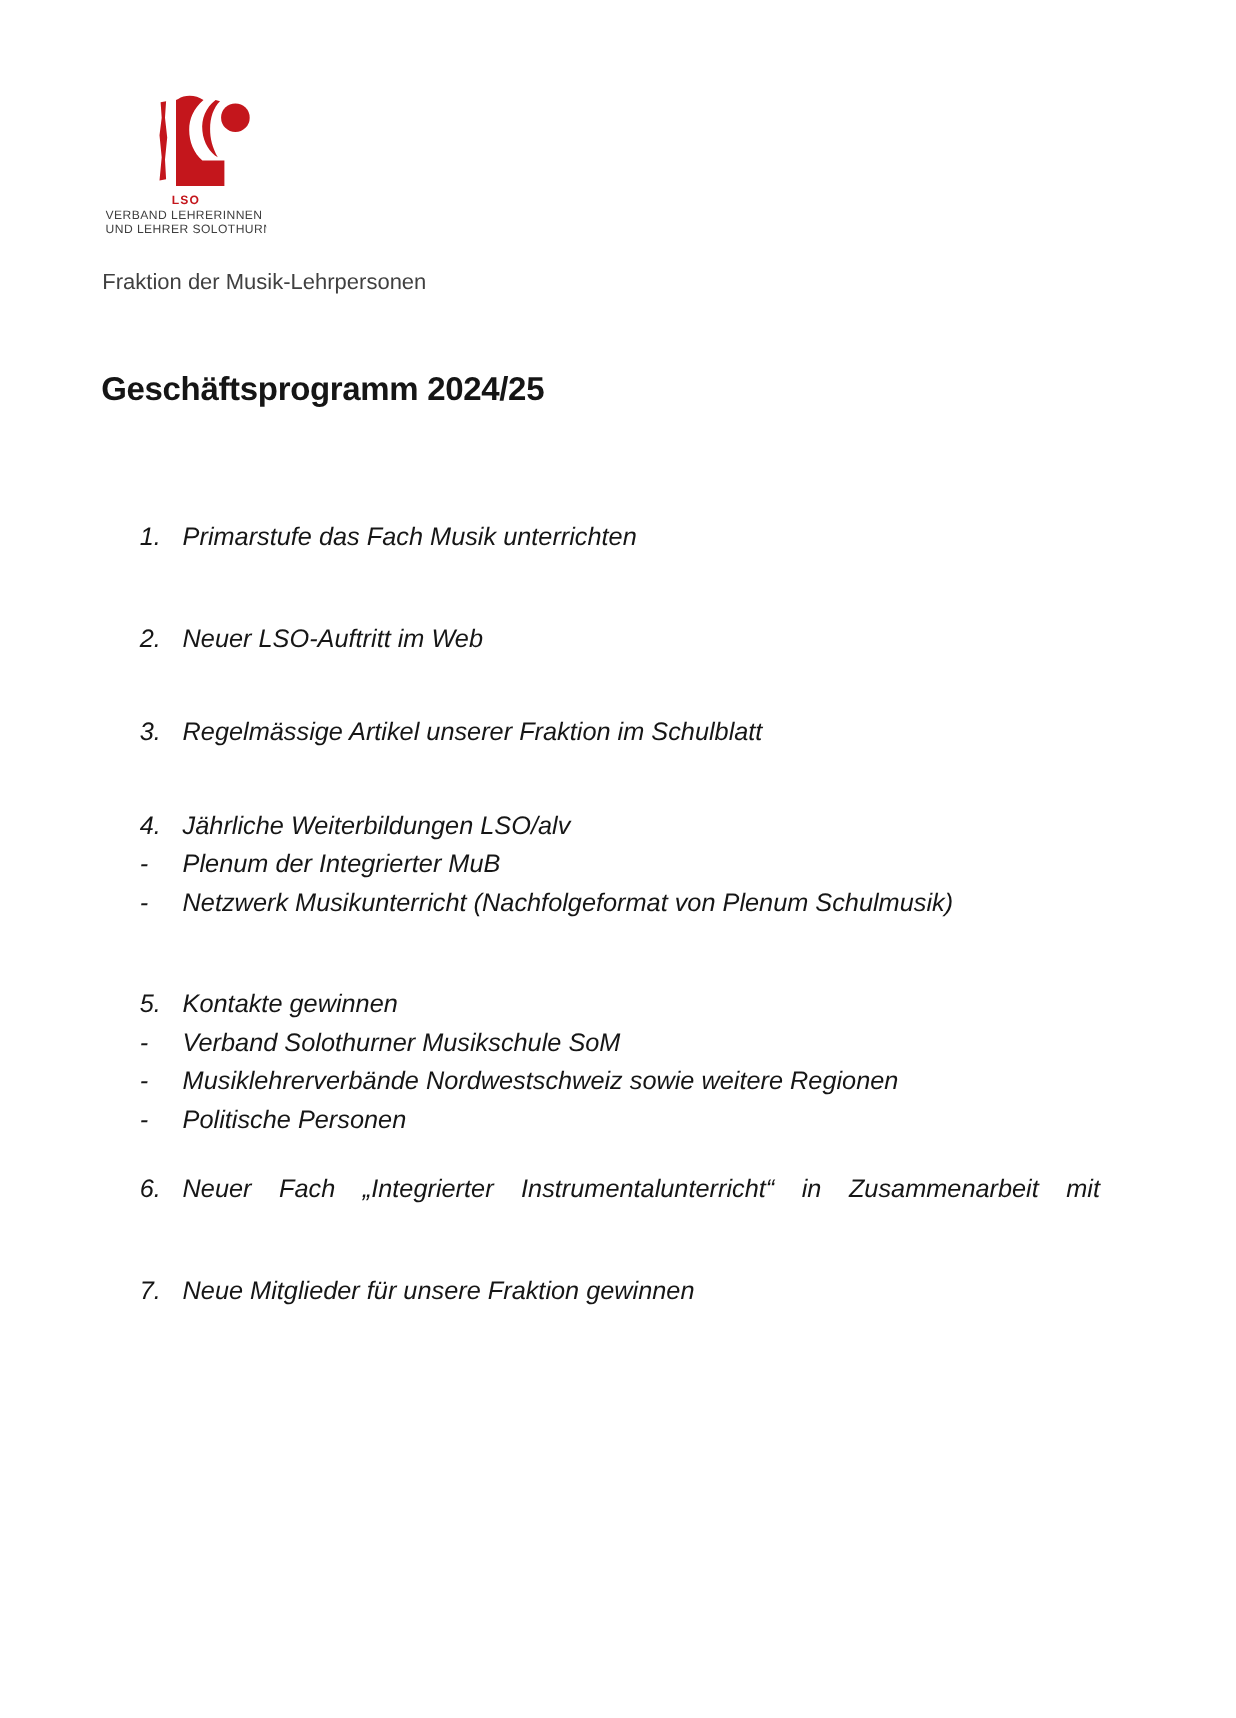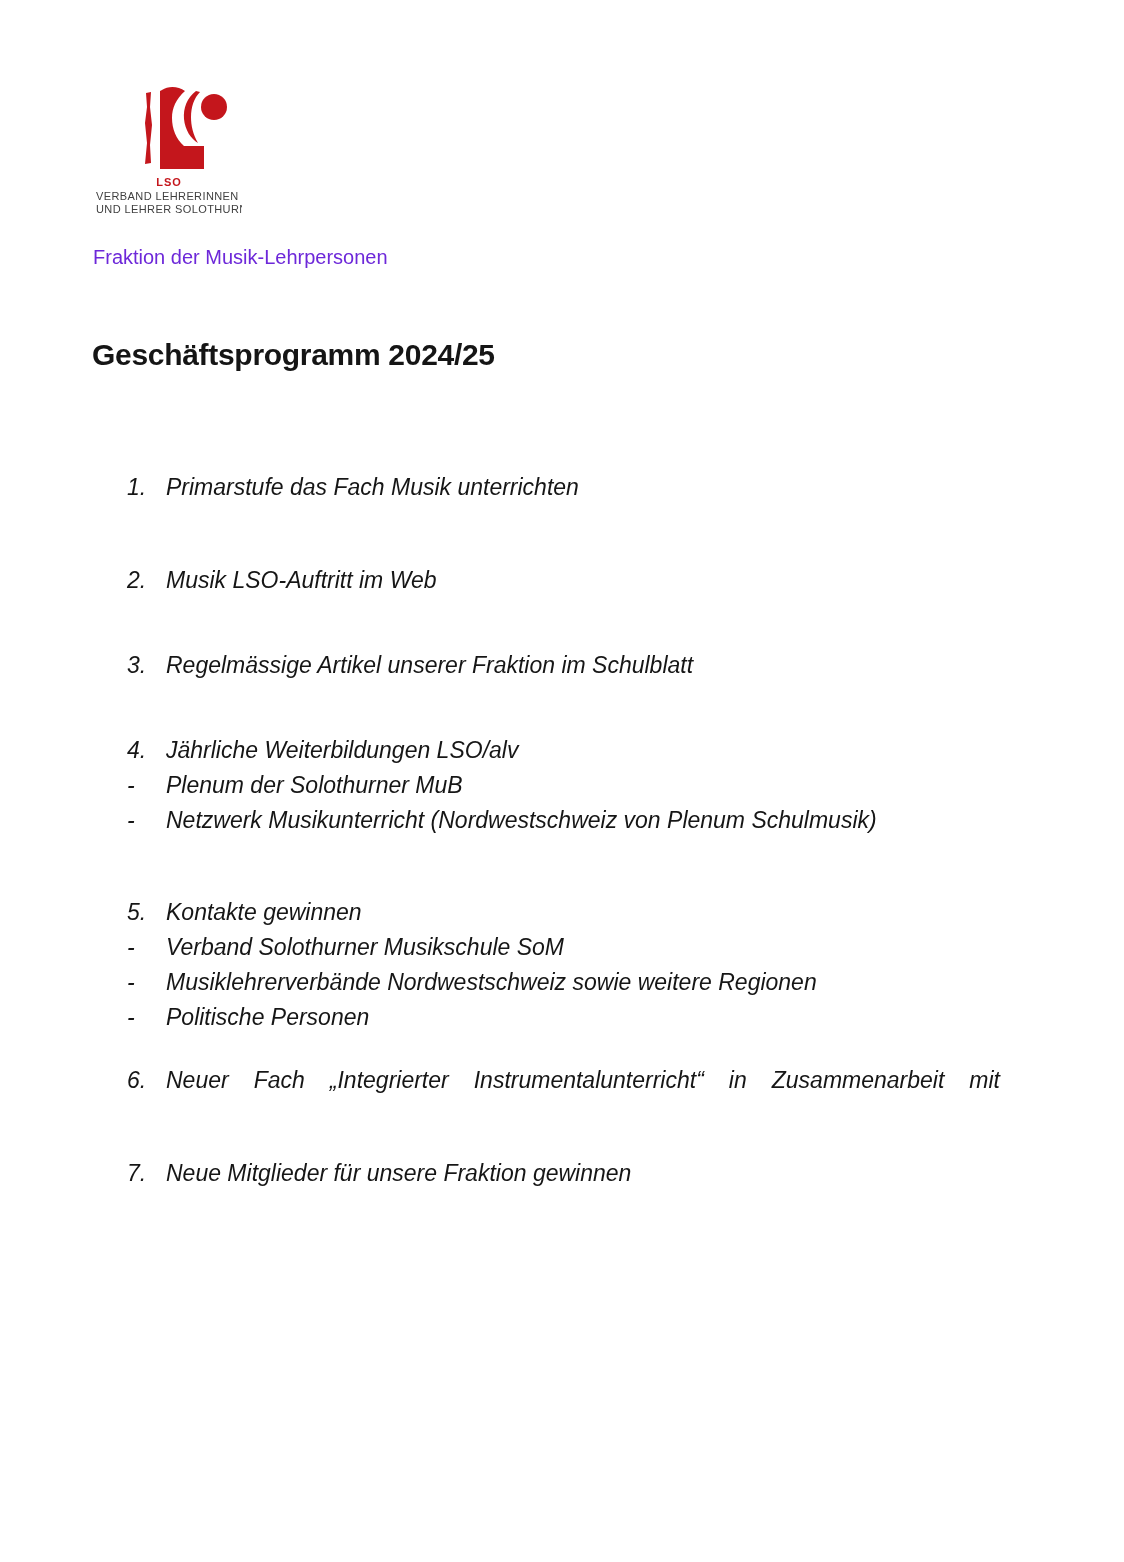--- a/index.html
+++ b/index.html
@@ -44,21 +44,21 @@
     color: #3f3f3f;
     white-space: nowrap;
   }
 
   
   .subtitle {
     position: absolute;
     left: 93px;
     top: 246px;
     font-size: 20px;
-    color: #6d28d9;
+    color: #404040;
     white-space: nowrap;
   }
   .title {
     position: absolute;
     left: 92px;
     top: 338px;
     margin: 0;
     font-size: 30px;
     font-weight: bold;
     letter-spacing: -0.3px;
@@ -114,39 +114,39 @@
 
   <div class="list">
 
     <div class="row m58">
       <span class="marker">1.</span>
       <div class="line">Primarstufe das Fach Musik unterrichten</div>
     </div>
 
     <div class="row m50">
       <span class="marker">2.</span>
-      <div class="line">Musik LSO-Auftritt im Web</div>
+      <div class="line">Neuer LSO-Auftritt im Web</div>
     </div>
 
     <div class="row m50">
       <span class="marker">3.</span>
       <div class="line">Regelmässige Artikel unserer Fraktion im Schulblatt</div>
     </div>
 
     <div class="row">
       <span class="marker">4.</span>
       <div class="line">Jährliche Weiterbildungen LSO/alv</div>
     </div>
     <div class="row">
       <span class="marker">-</span>
-      <div class="line">Plenum der Solothurner MuB</div>
+      <div class="line">Plenum der Integrierter MuB</div>
     </div>
     <div class="row m57">
       <span class="marker">-</span>
-      <div class="line">Netzwerk Musikunterricht (Nordwestschweiz von Plenum Schulmusik)</div>
+      <div class="line">Netzwerk Musikunterricht (Nachfolgeformat von Plenum Schulmusik)</div>
     </div>
 
     <div class="row">
       <span class="marker">5.</span>
       <div class="line">Kontakte gewinnen</div>
     </div>
     <div class="row">
       <span class="marker">-</span>
       <div class="line">Verband Solothurner Musikschule SoM</div>
     </div>

